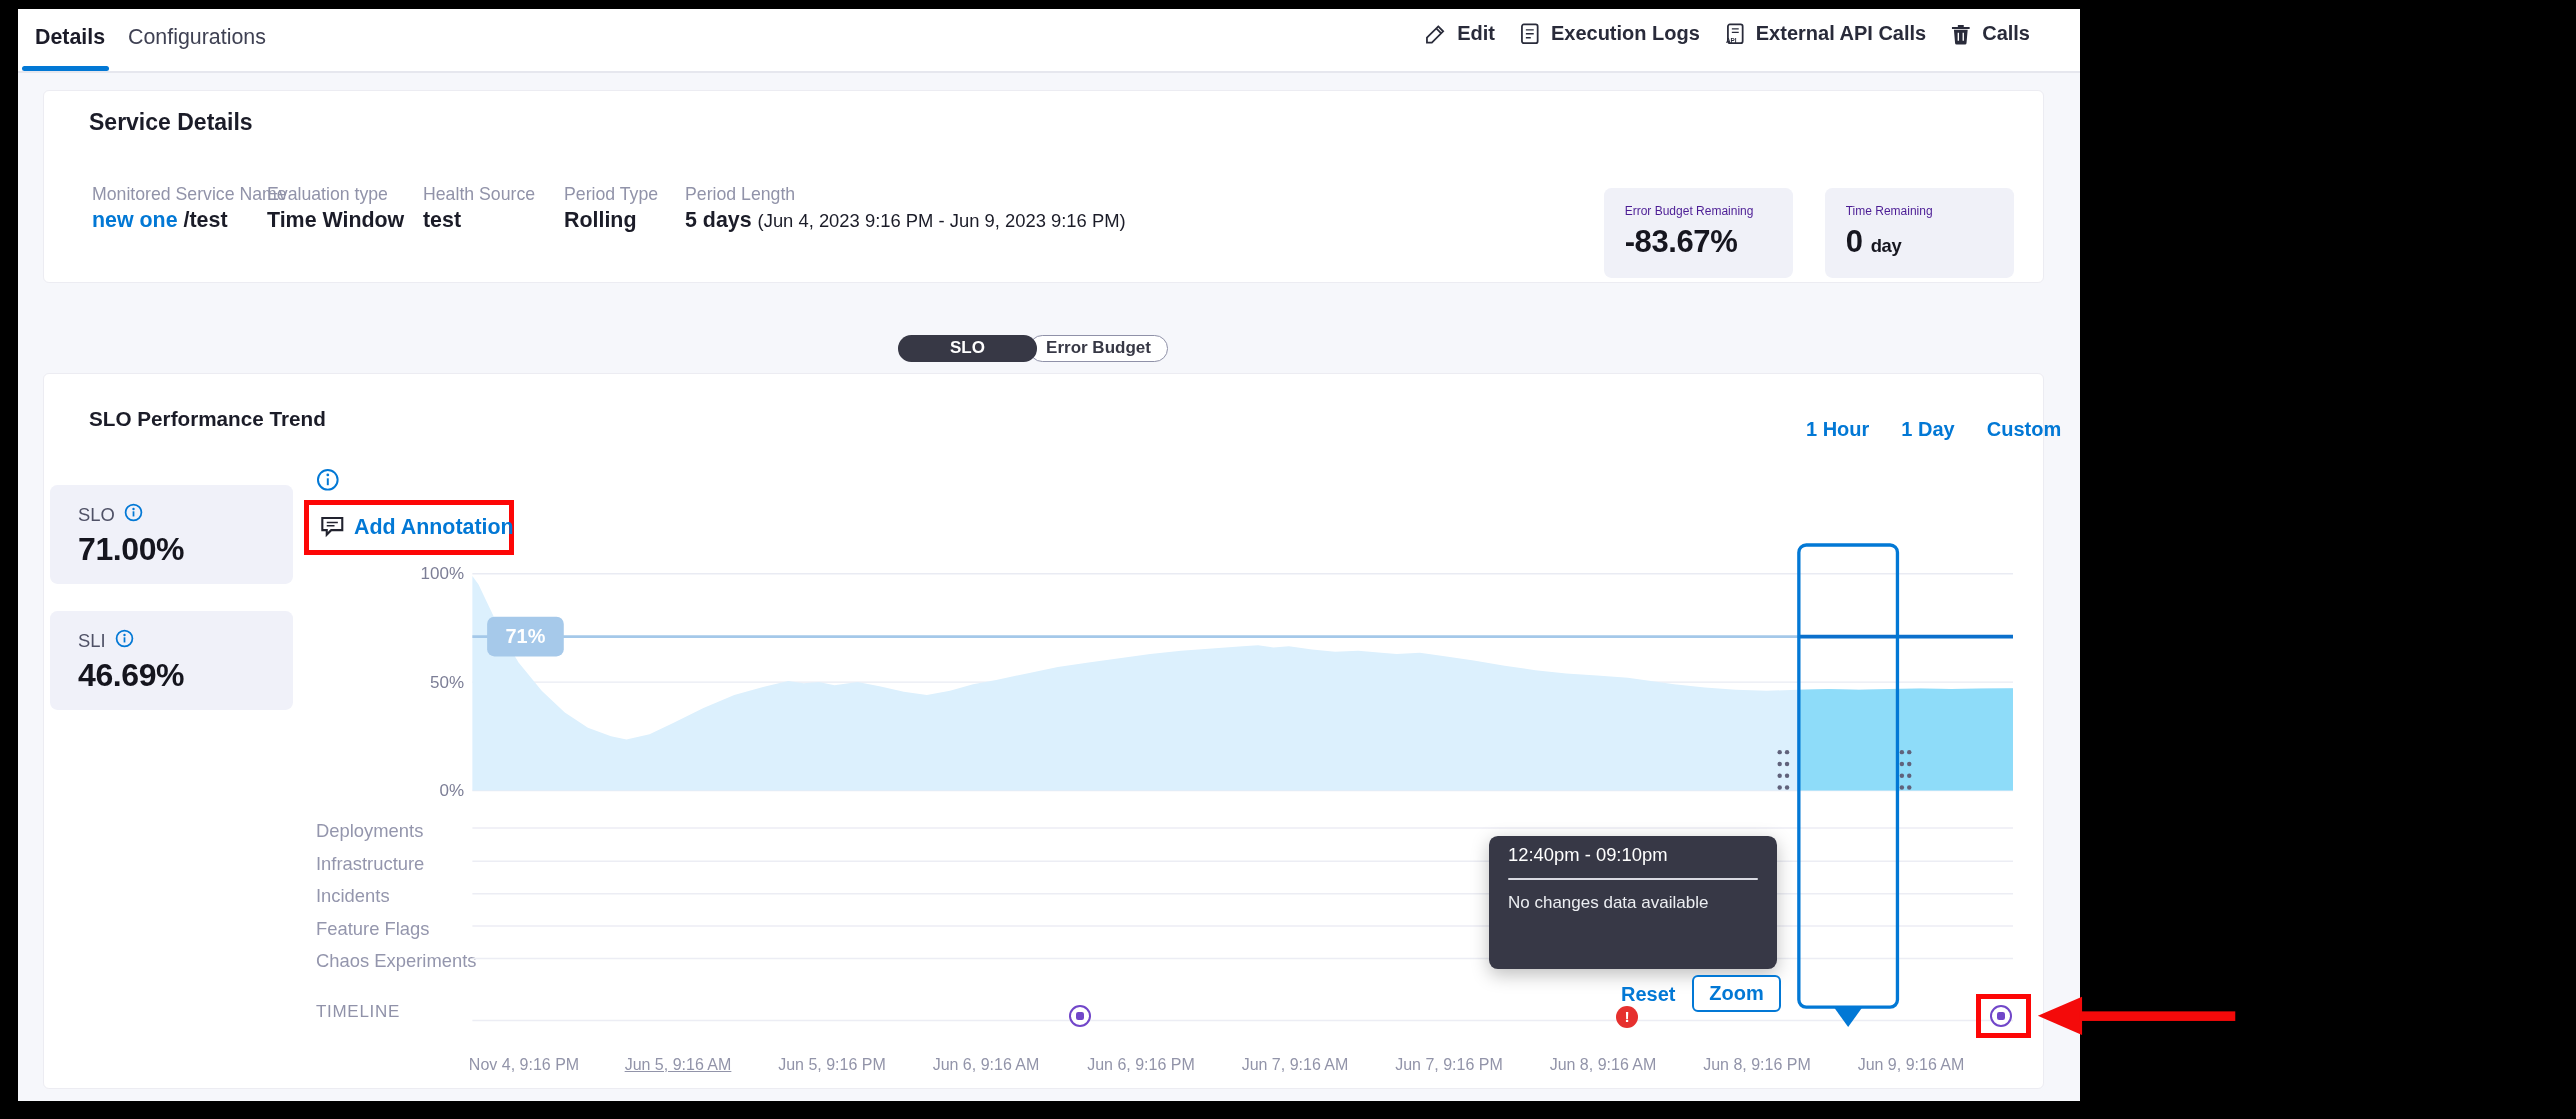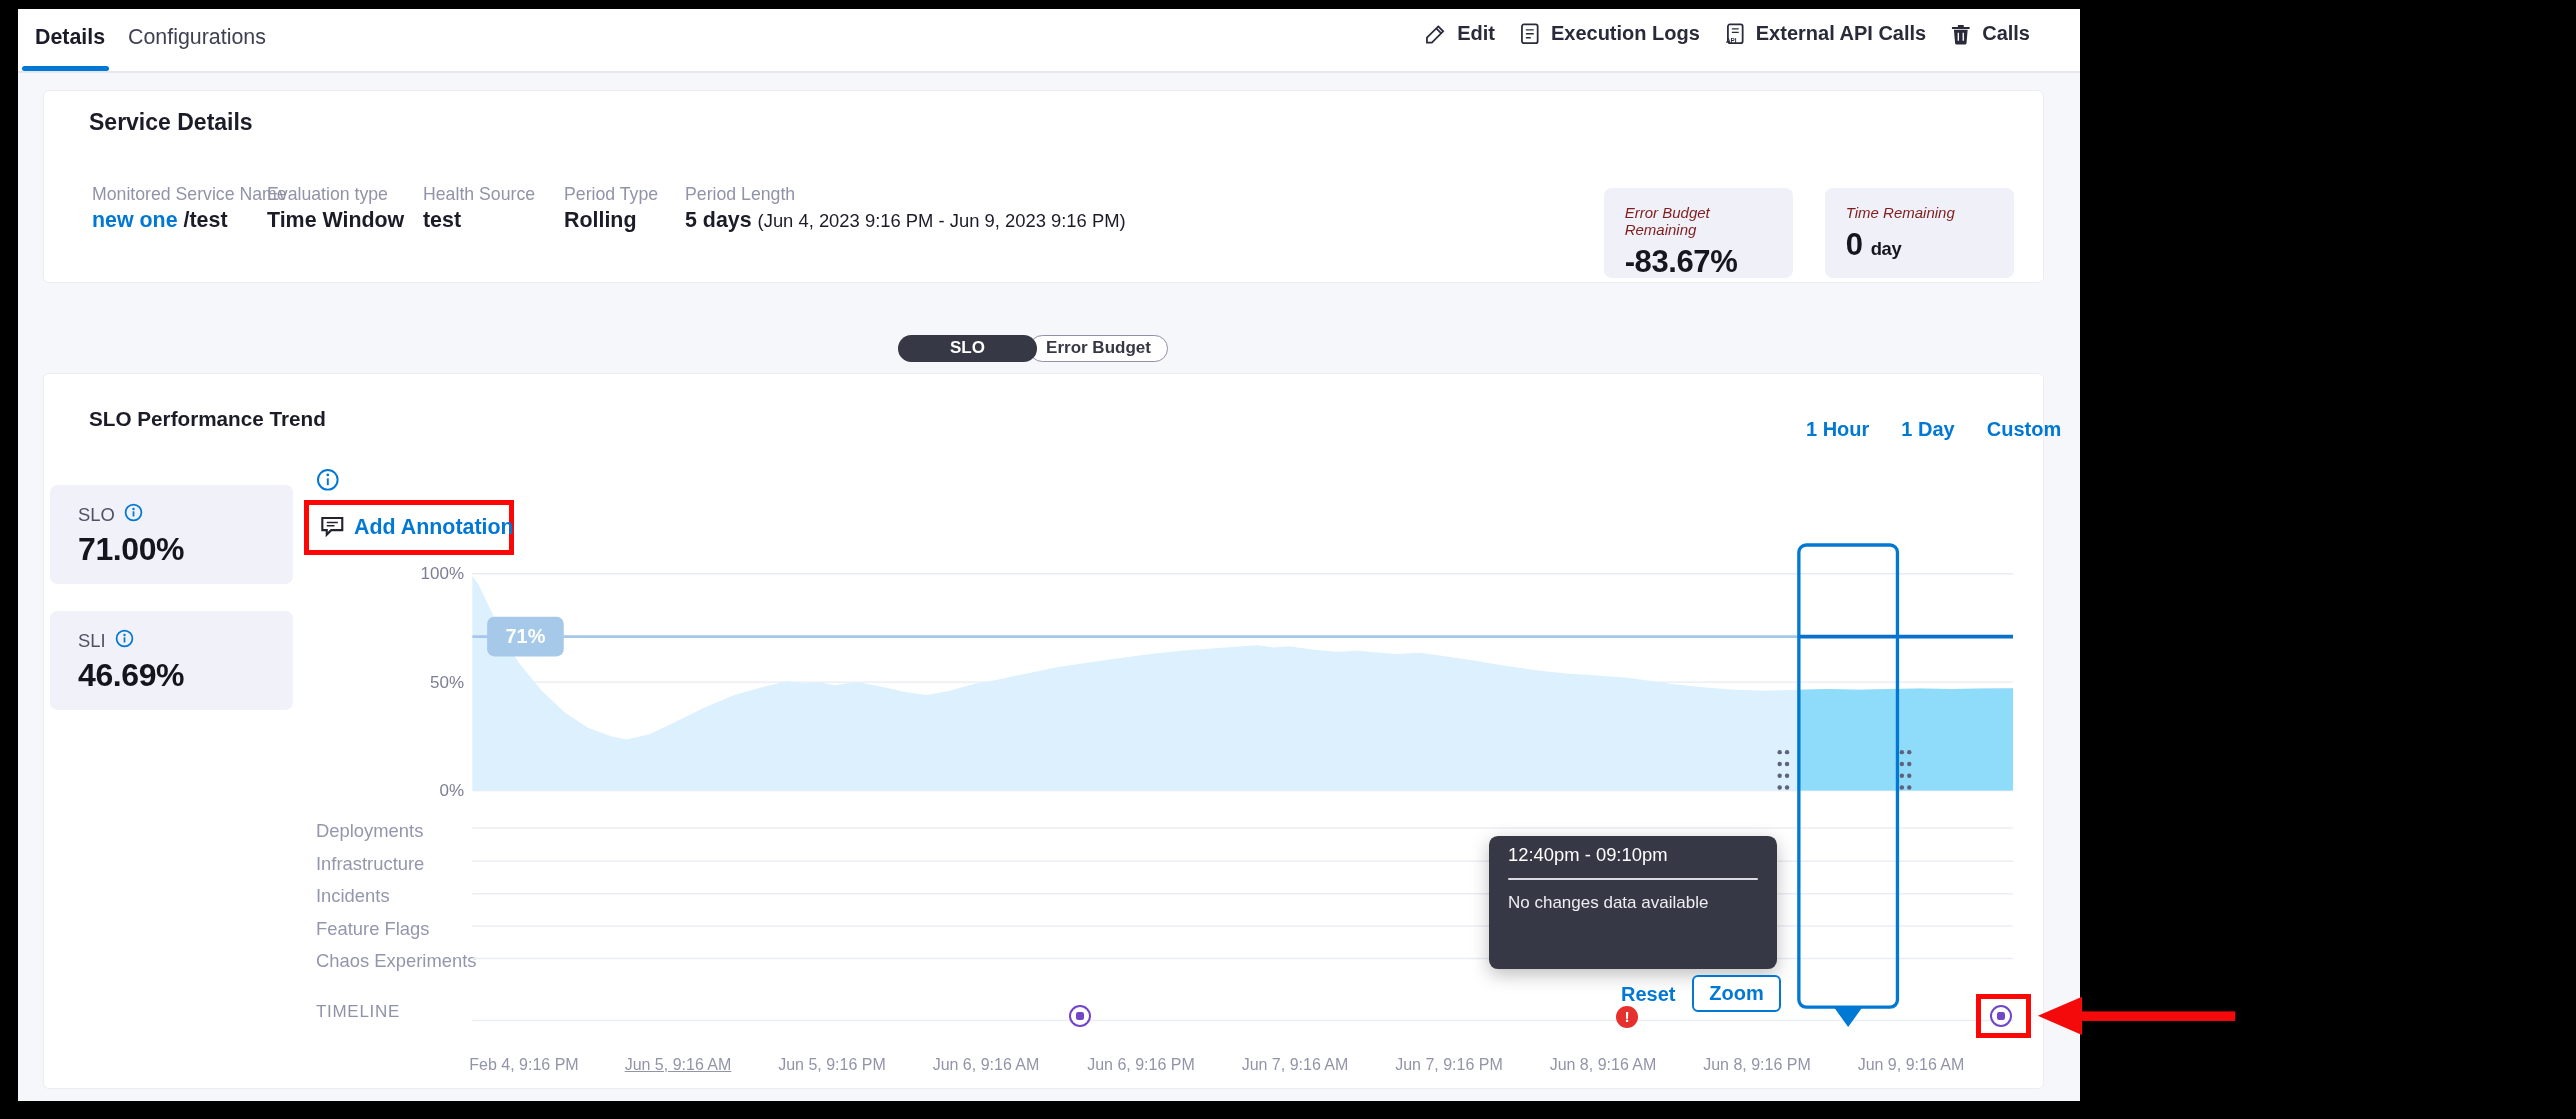--- a/index.html
+++ b/index.html
@@ -23,21 +23,21 @@
   .card1 { left:43px; top:90px; width:2001px; height:193px; }
   .card2 { left:43px; top:373px; width:2001px; height:716px; }
 
   .sd-title { left:89px; top:109px; font-size:23px; font-weight:700; color:#1b1c28; }
   .f-label { top:184px; font-size:17.7px; color:#9193a9; }
   .f-value { top:208px; font-size:21.4px; font-weight:700; color:#1b1c28; }
   .f-value .link { color:#0278d5; cursor:pointer; }
   .f-value .detail { font-size:18.4px; font-weight:400; }
 
   .stat-box { top:188px; width:189px; height:90px; background:#f0f1f8; border-radius:7.4px; padding:16px 20.7px; }
-  .stat-label { font-size:15px; color:#7f1d1d;font-style:italic; }
+  .stat-label { font-size:12px; color:#4c1d95; }
   .stat-value { margin-top:5.9px; font-size:31px; font-weight:700; color:#16161f; letter-spacing:-0.4px; }
   .stat-unit { font-size:18.4px; font-weight:700; }
 
   .toggle-seg { top:335px; height:26.6px; border-radius:13.3px; display:flex; align-items:center; justify-content:center;
                 font-size:17px; font-weight:700; cursor:pointer; }
   .toggle-right { left:1029px; width:139px; background:#fff; border:1.5px solid #8f91a8; color:#373845; }
   .toggle-left  { left:898px; width:139px; background:#373845; color:#fff; }
 
   .trend-title { left:89px; top:407px; font-size:20.7px; font-weight:700; color:#1b1c28; }
   .date-pill { left:1448px; top:410px; width:341px; height:38px; background:#eef0f7; border-radius:5.9px;
@@ -263,21 +263,21 @@
 
   <div id="lane-labels">
       <div class="abs lane-label" style="top: 820px;">Deployments</div>
       <div class="abs lane-label" style="top: 853px;">Infrastructure</div>
       <div class="abs lane-label" style="top: 885px;">Incidents</div>
       <div class="abs lane-label" style="top: 918px;">Feature Flags</div>
       <div class="abs lane-label" style="top: 950px;">Chaos Experiments</div>
     </div>
   <div class="abs timeline-label">TIMELINE</div>
   <div id="x-axis">
-      <div class="abs xtick" style="left: 428px;">Feb 4, 9:16 PM</div>
+      <div class="abs xtick" style="left: 428px;">Nov 4, 9:16 PM</div>
       <div class="abs xtick" style="left: 582px; text-decoration: underline;">Jun 5, 9:16 AM</div>
       <div class="abs xtick" style="left: 736px;">Jun 5, 9:16 PM</div>
       <div class="abs xtick" style="left: 890px;">Jun 6, 9:16 AM</div>
       <div class="abs xtick" style="left: 1045px;">Jun 6, 9:16 PM</div>
       <div class="abs xtick" style="left: 1199px;">Jun 7, 9:16 AM</div>
       <div class="abs xtick" style="left: 1353px;">Jun 7, 9:16 PM</div>
       <div class="abs xtick" style="left: 1507px;">Jun 8, 9:16 AM</div>
       <div class="abs xtick" style="left: 1661px;">Jun 8, 9:16 PM</div>
       <div class="abs xtick" style="left: 1815px;">Jun 9, 9:16 AM</div>
     </div>

